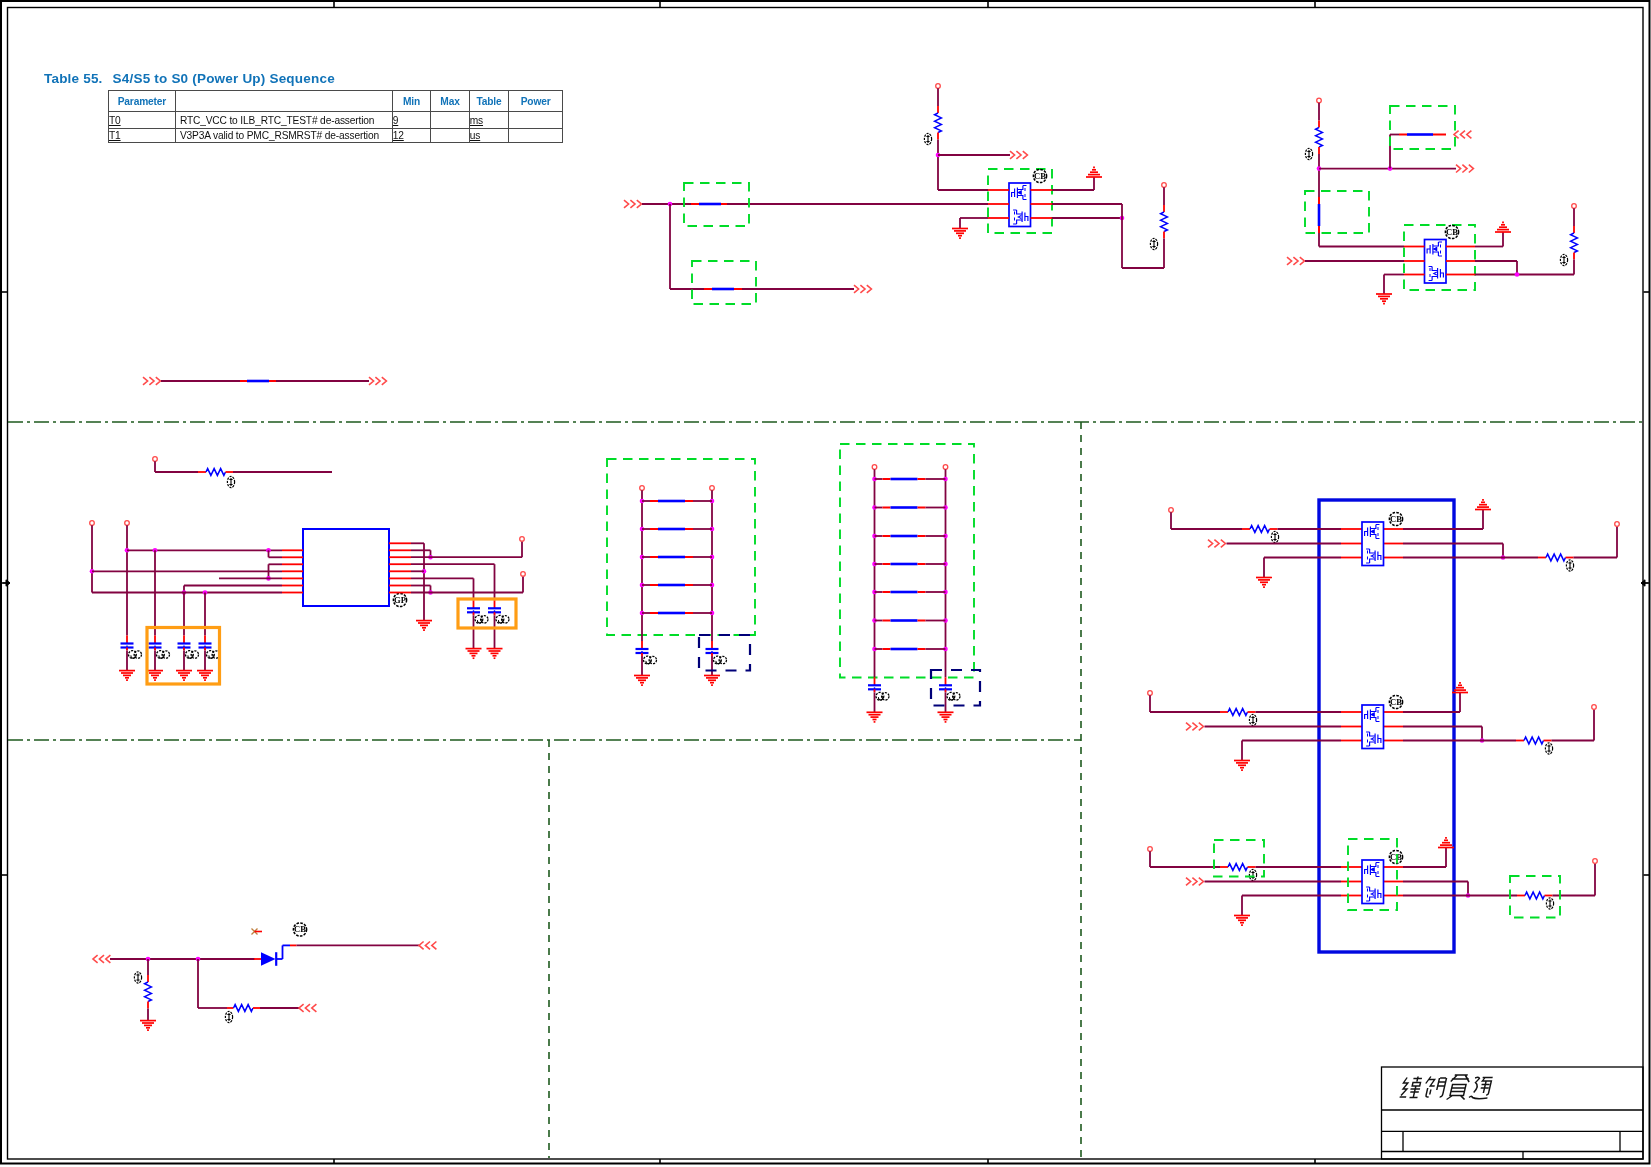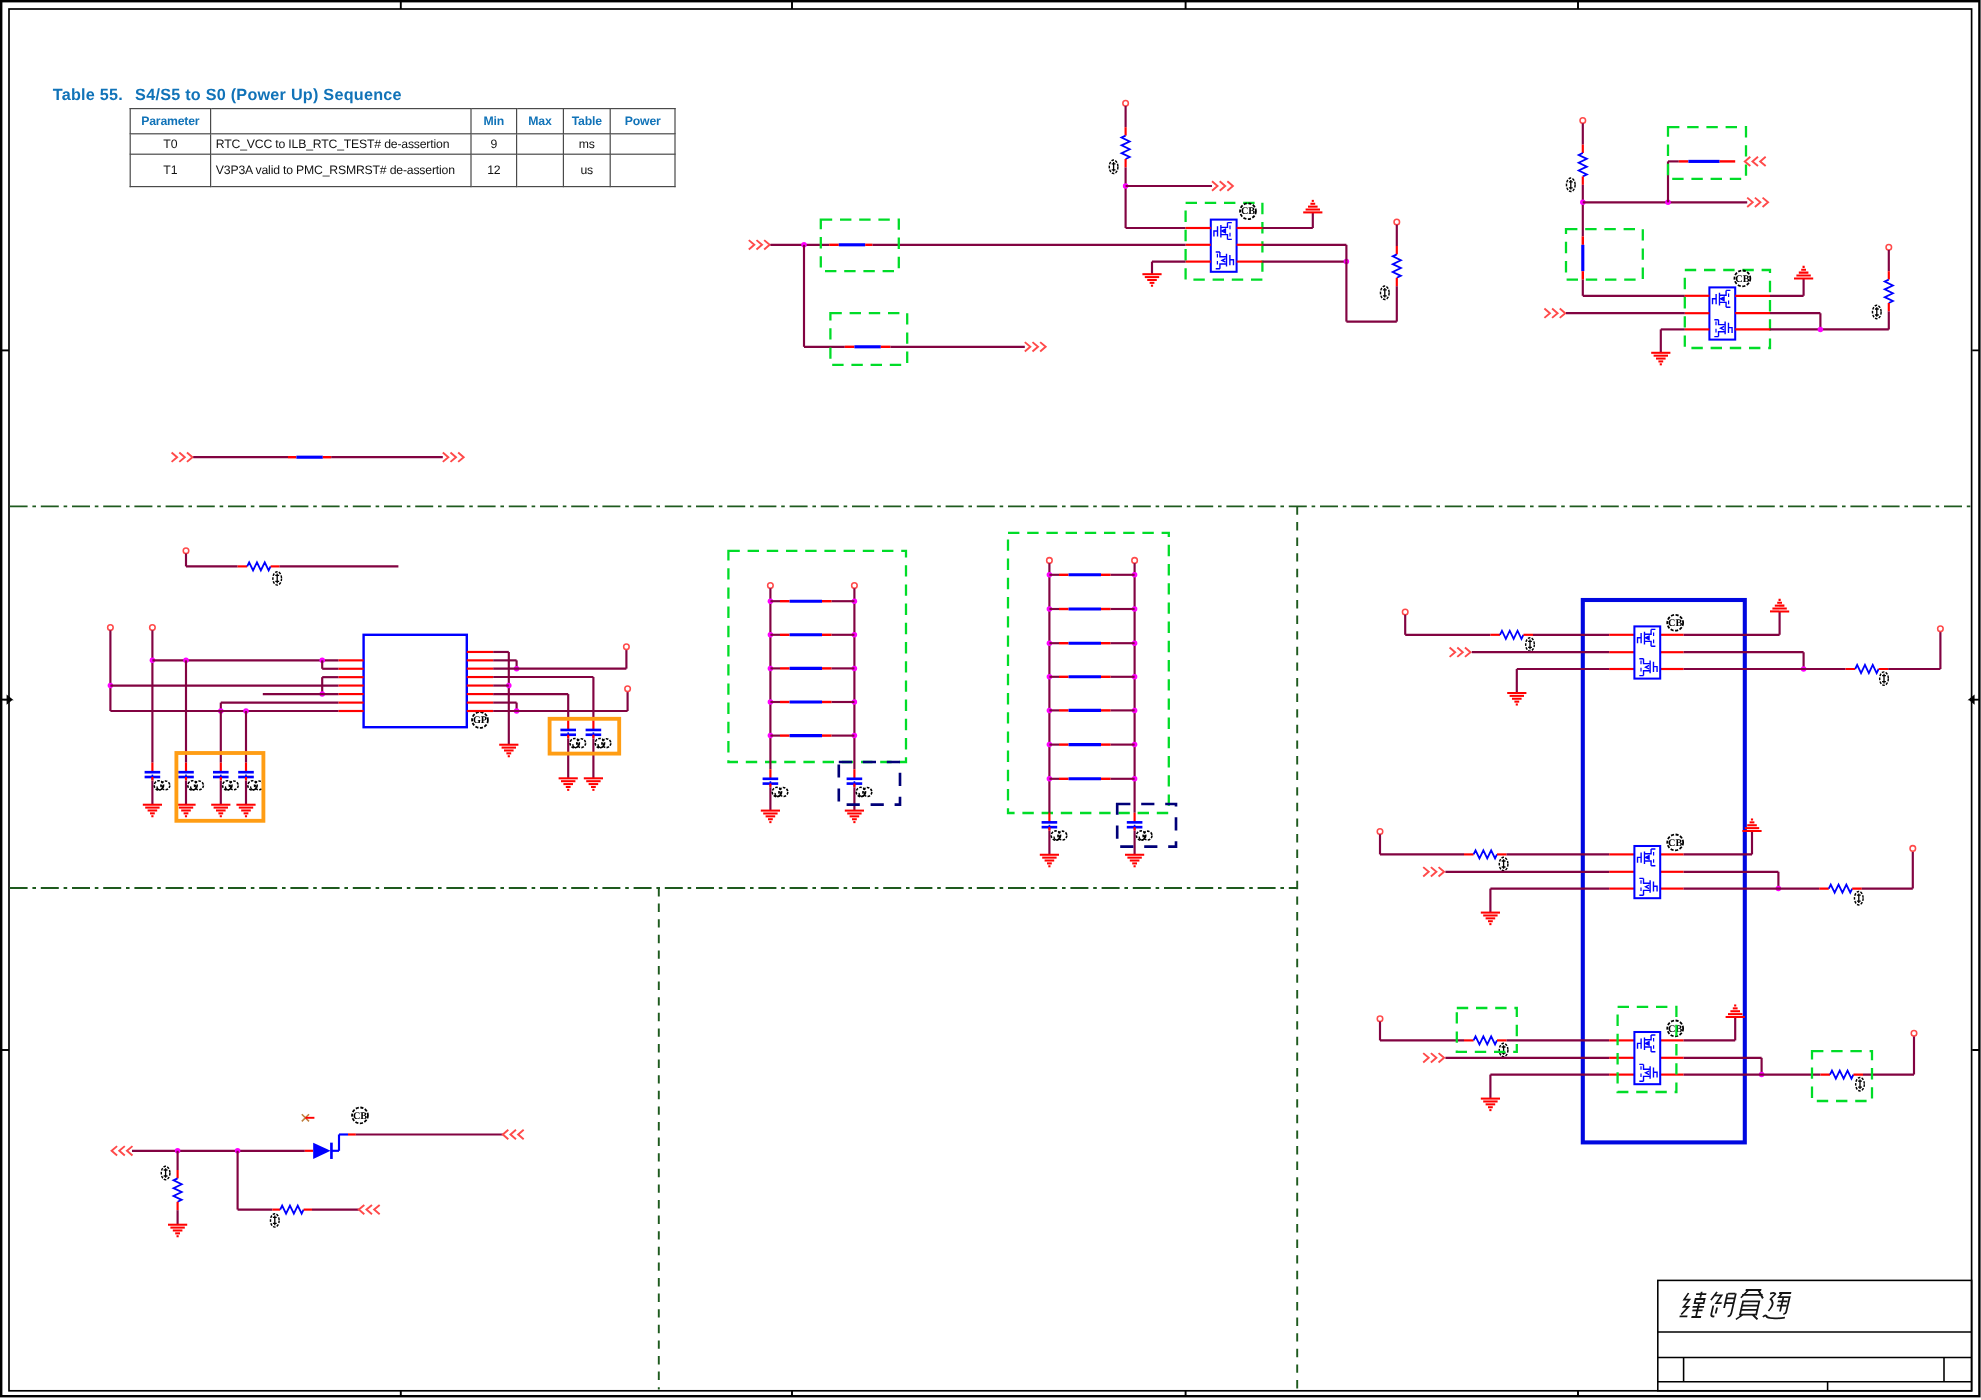--- a/index.html
+++ b/index.html
@@ -1,20 +1,20 @@
 <!DOCTYPE html>
 <html><head><meta charset="utf-8">
 <style>
 html,body{margin:0;padding:0;background:#fff;}
 #page{position:relative;width:1651px;height:1167px;overflow:hidden;font-family:"Liberation Sans",sans-serif;}
 #ttl{position:absolute;left:44px;top:71px;font-size:13.5px;font-weight:bold;color:#1173b8;letter-spacing:0.2px;}
 #ttl span{margin-left:10px;}
 table{position:absolute;left:108px;top:90px;border-collapse:collapse;table-layout:fixed;width:455px;border:1.5px solid #333;}
 td{border:1px solid #4a4a4a;font-size:10.2px;letter-spacing:-0.15px;color:#111;padding:0 4px;vertical-align:middle;overflow:hidden;white-space:nowrap;margin-top:38px;}
-td.c{text-align:center;padding:0;}
+td.c{text-align:left;padding:0;text-decoration:underline;}
 td.h{color:#1173b8;font-weight:bold;text-align:center;padding:0;}
 </style></head>
 <body>
 <div id="page">
 <svg width="1651" height="1167" viewBox="0 0 1651 1167" style="position:absolute;left:0;top:0">
 <rect x="1" y="1" width="1648.5" height="1162.5" fill="none" stroke="#000" stroke-width="2"></rect>
 <rect x="7.5" y="7.5" width="1635.5" height="1151.5" fill="none" stroke="#000" stroke-width="1.4"></rect>
 <line x1="334" y1="1" x2="334" y2="7.5" stroke="#000" stroke-width="1.6" stroke-linecap="butt"></line>
 <line x1="334" y1="1159" x2="334" y2="1164" stroke="#000" stroke-width="1.6" stroke-linecap="butt"></line>
 <line x1="660" y1="1" x2="660" y2="7.5" stroke="#000" stroke-width="1.6" stroke-linecap="butt"></line>
@@ -855,21 +855,21 @@
           <td class="h">Power</td>
         </tr>
 <tr style="height:17px">
           <td class="c">T0</td>
           <td>RTC_VCC to ILB_RTC_TEST# de-assertion</td>
           <td class="c">9</td>
           <td></td>
           <td class="c">ms</td>
           <td></td>
         </tr>
-<tr style="height:27px">
+<tr style="height:14px">
           <td class="c">T1</td>
           <td>V3P3A valid to PMC_RSMRST# de-assertion</td>
           <td class="c">12</td>
           <td></td>
           <td class="c">us</td>
           <td></td>
         </tr>
 </tbody>
     </table>
 </div>

